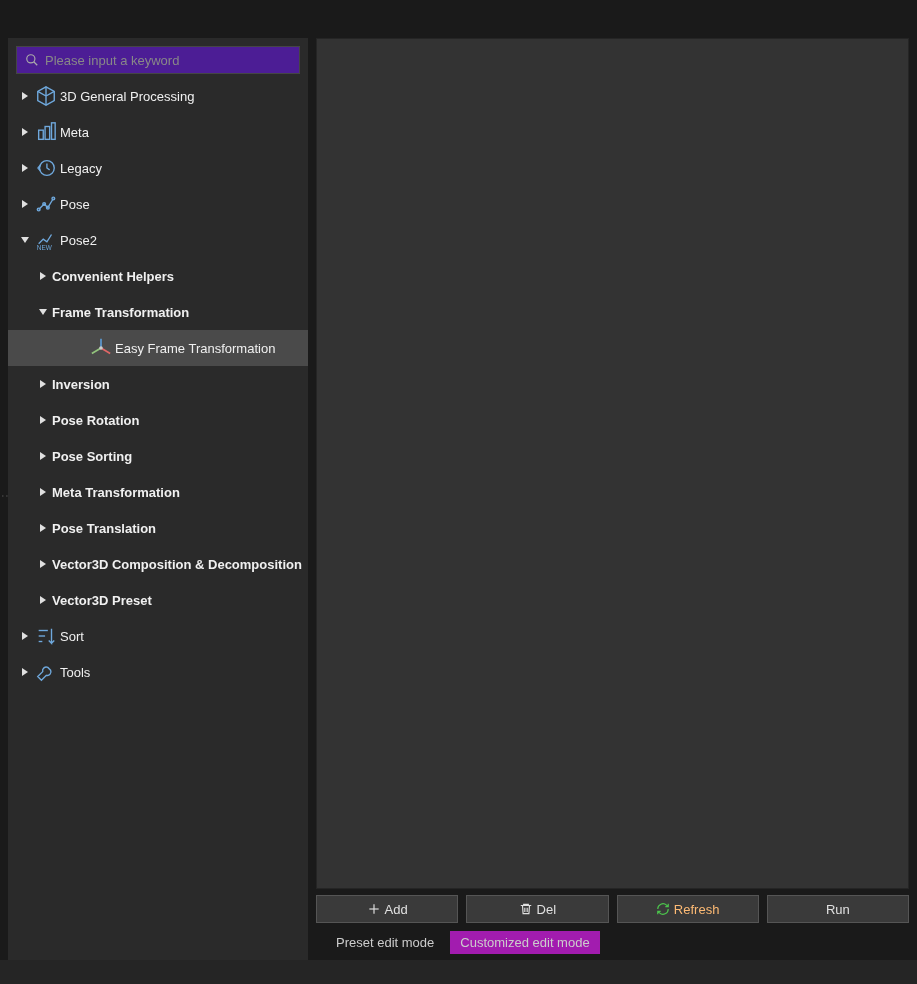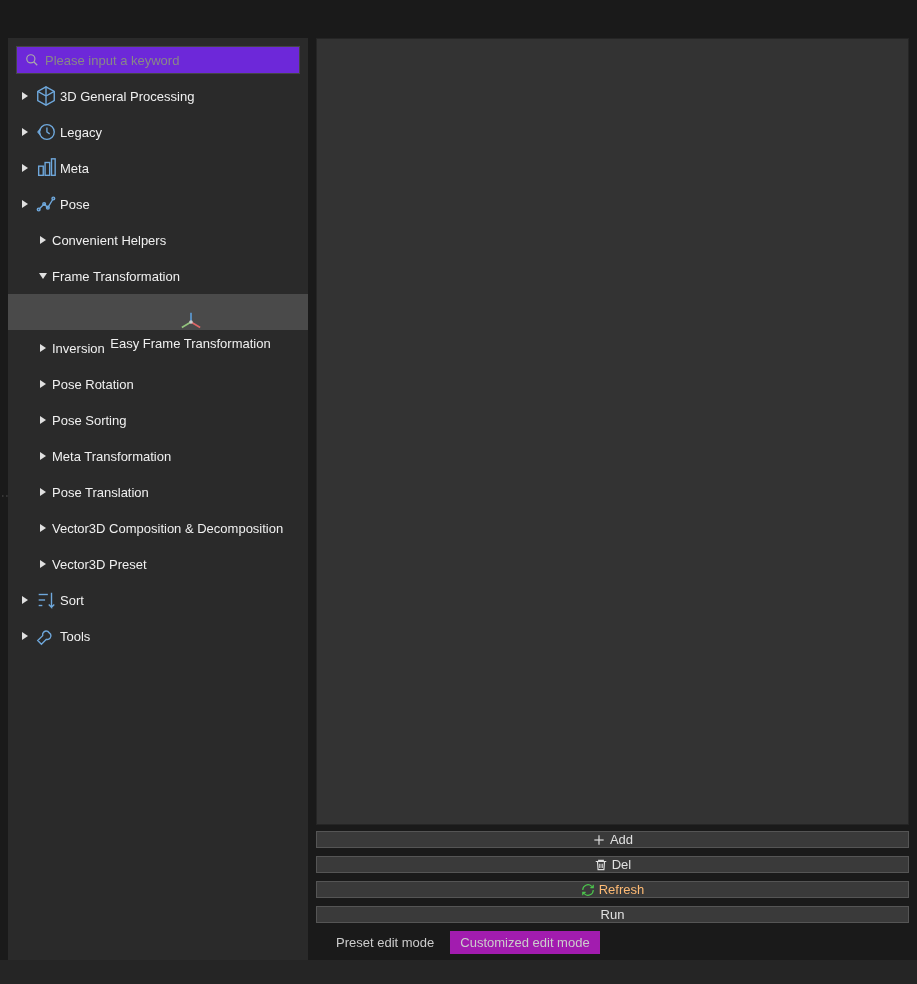--- a/index.html
+++ b/index.html
@@ -20,21 +20,21 @@
   width: 300px;
   background: #2a2a2a;
   display: flex;
   flex-direction: column;
   min-height: 0;
 }
 .search-wrap { padding: 8px 8px 4px 8px; }
 .search {
   display: flex;
   align-items: center;
-  background: #6d28d9;
+  background: #4c1d95;
   border: 1px solid #454545;
   height: 28px;
   padding: 0 8px;
   gap: 6px;
 }
 .search input {
   background: transparent;
   border: none;
   outline: none;
   color: #e0e0e0;
@@ -49,22 +49,22 @@
   min-height: 0;
 }
 .node {
   display: flex;
   align-items: center;
   height: 36px;
   cursor: pointer;
   gap: 2px;
 }
 .node.level-0 { padding-left: 10px; }
-.node.level-1 { padding-left: 28px; }
-.node.level-2 { padding-left: 65px; flex-direction: column; }
+.node.level-1 { padding-left: 28px; font-weight: bold; }
+.node.level-2 { padding-left: 65px; }
 .node.selected { background: #4a4a4a; }
 .node .chevron {
   width: 14px;
   height: 14px;
   display: flex;
   align-items: center;
   justify-content: center;
   flex-shrink: 0;
 }
 .node .icon {
@@ -95,21 +95,21 @@
   min-height: 0;
 }
 .canvas {
   flex: 1;
   background: #333333;
   border: 1px solid #252525;
   overflow-y: scroll;
 }
 .canvas::-webkit-scrollbar { width: 10px; background: #2a2a2a; }
 .canvas::-webkit-scrollbar-thumb { background: #555; }
-.button-row { display: flex; gap: 8px; flex-direction: column; }
+.button-row { display: flex; gap: 8px; }
 .btn {
   flex: 1;
   height: 28px;
   background: #3a3a3a;
   border: 1px solid #555;
   color: #e0e0e0;
   display: flex;
   align-items: center;
   justify-content: center;
   gap: 4px;
@@ -171,57 +171,71 @@
        <span class="label">3D General Processing</span>
      </div>
         <div class="node level-0">
        <span class="chevron">
     <svg width="12" height="12" viewBox="0 0 12 12">
               <polygon points="3,2 9,6 3,10" fill="#e0e0e0" transform=""></polygon>
             </svg>
   </span>
        <span class="icon">
             <svg width="22" height="22" viewBox="0 0 24 24" fill="none" stroke="#6fa8dc" stroke-width="1.5">
-              <circle cx="13" cy="12" r="8"></circle>
-              <path d="M13 7v5l3 2M3 12l3-3M3 12l3 3"></path>
-            </svg>
-          </span>
-       <span class="label">Legacy</span>
-     </div>
-        <div class="node level-0">
-       <span class="chevron">
-    <svg width="12" height="12" viewBox="0 0 12 12">
-              <polygon points="3,2 9,6 3,10" fill="#e0e0e0" transform=""></polygon>
-            </svg>
-  </span>
-       <span class="icon">
-            <svg width="22" height="22" viewBox="0 0 24 24" fill="none" stroke="#6fa8dc" stroke-width="1.5">
               <rect x="4" y="10" width="5" height="10"></rect>
               <rect x="11" y="6" width="5" height="14"></rect>
               <rect x="18" y="2" width="4" height="18"></rect>
             </svg>
           </span>
        <span class="label">Meta</span>
+     </div>
+        <div class="node level-0">
+       <span class="chevron">
+    <svg width="12" height="12" viewBox="0 0 12 12">
+              <polygon points="3,2 9,6 3,10" fill="#e0e0e0" transform=""></polygon>
+            </svg>
+  </span>
+       <span class="icon">
+            <svg width="22" height="22" viewBox="0 0 24 24" fill="none" stroke="#6fa8dc" stroke-width="1.5">
+              <circle cx="13" cy="12" r="8"></circle>
+              <path d="M13 7v5l3 2M3 12l3-3M3 12l3 3"></path>
+            </svg>
+          </span>
+       <span class="label">Legacy</span>
      </div>
         <div class="node level-0">
        <span class="chevron">
     <svg width="12" height="12" viewBox="0 0 12 12">
               <polygon points="3,2 9,6 3,10" fill="#e0e0e0" transform=""></polygon>
             </svg>
   </span>
        <span class="icon">
             <svg width="22" height="22" viewBox="0 0 24 24" fill="none" stroke="#6fa8dc" stroke-width="1.5">
               <path d="M4 18l6-6 4 4 6-10"></path>
               <circle cx="4" cy="18" r="1.5"></circle>
               <circle cx="10" cy="12" r="1.5"></circle>
               <circle cx="14" cy="16" r="1.5"></circle>
               <circle cx="20" cy="6" r="1.5"></circle>
             </svg>
           </span>
        <span class="label">Pose</span>
+     </div>
+        <div class="node level-0">
+       <span class="chevron">
+    <svg width="12" height="12" viewBox="0 0 12 12">
+              <polygon points="3,2 9,6 3,10" fill="#e0e0e0" transform="rotate(90 6 6)"></polygon>
+            </svg>
+  </span>
+       <span class="icon">
+            <svg width="22" height="22" viewBox="0 0 24 24" fill="none" stroke="#6fa8dc" stroke-width="1.5">
+              <path d="M4 16l5-5 4 3 5-8"></path>
+              <text x="2" y="23" font-size="7" fill="#6fa8dc" stroke="none">NEW</text>
+            </svg>
+          </span>
+       <span class="label">Pose2</span>
      </div>
         <div class="node level-1">
        <span class="chevron">
     <svg width="12" height="12" viewBox="0 0 12 12">
               <polygon points="3,2 9,6 3,10" fill="#e0e0e0" transform=""></polygon>
             </svg>
   </span>
 
        <span class="label">Convenient Helpers</span>
      </div>

